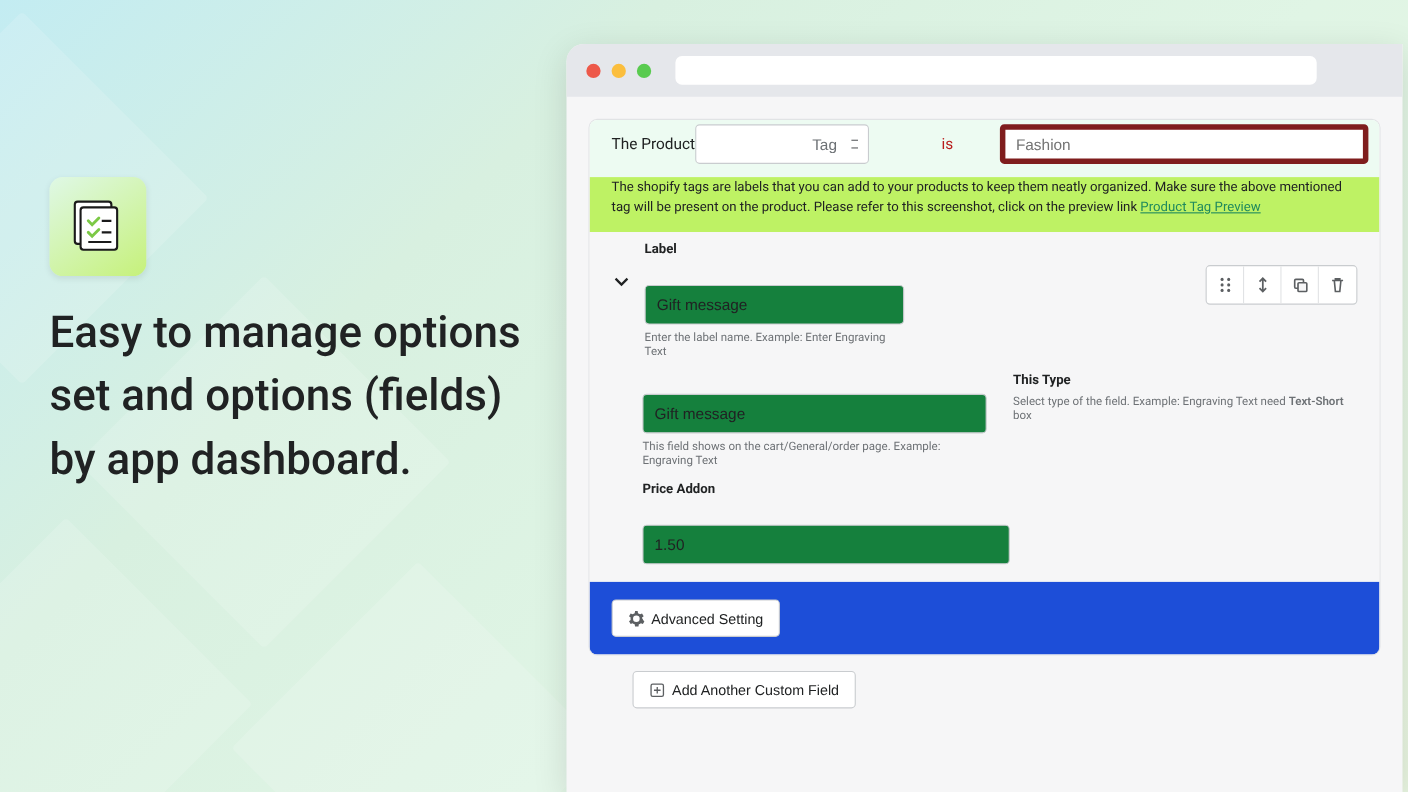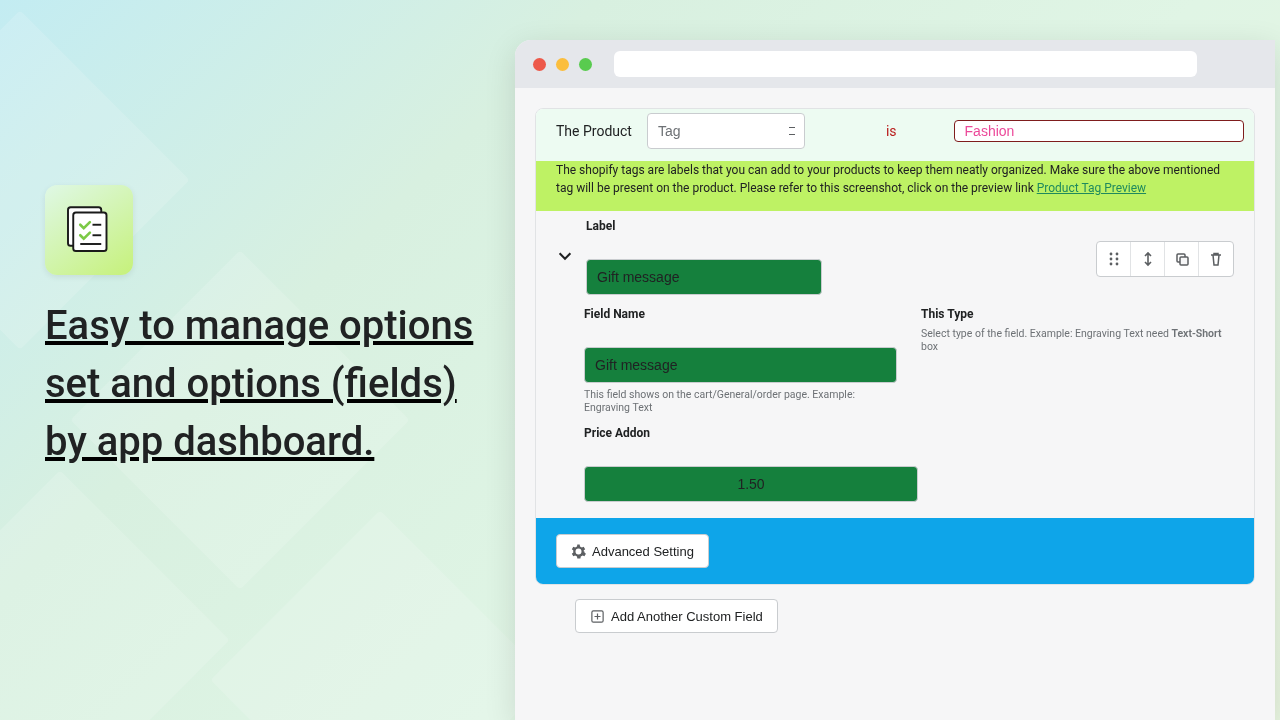--- a/index.html
+++ b/index.html
@@ -21,23 +21,22 @@
   position: absolute;
   width: 240px;
   height: 240px;
   transform: rotate(45deg);
   background: rgba(255,255,255,0.15);
   border-radius: 4px;
 }
 .promo {
   position: absolute;
   left: 45px;
-  top: 185px;
+  top: 161px;
   width: 450px;
-  text-decoration: underline;
 }
 .app-icon {
   width: 88px;
   height: 90px;
   border-radius: 12px;
   background: linear-gradient(145deg, #dff8e6, #c6f17a);
   box-shadow: 0 2px 6px rgba(0,0,0,0.08);
   display: flex;
   align-items: center;
   justify-content: center;
@@ -94,59 +93,60 @@
   padding: 16px 18px;
   font-size: 14px;
   color: #6d7175;
   outline: none;
 }
 .rule-row {
   background: #edfbf2;
   padding: 4px 10px 12px 20px;
   display: flex;
   align-items: center;
-  gap: 15px;
+  gap: 0;
 }
 .rule-label { font-size: 14px; color: #202223; }
 .select-wrap {
   position: relative;
   width: 158px;
 }
 .select-wrap select {
   width: 100%;
   height: 36px;
   padding: 0 28px 0 10px;
   border: 1px solid #c9cccf;
   border-radius: 4px;
   background: #fff;
   font-size: 14px;
   color: #6d7175;
   appearance: none;
+  text-align: right;
 }
 .select-wrap::after {
   content: "";
   position: absolute;
   right: 10px;
   top: 12px;
   width: 6px;
   height: 12px;
   background:
     linear-gradient(#5c5f62,#5c5f62) 0 2px / 6px 1px no-repeat,
     linear-gradient(#5c5f62,#5c5f62) 0 9px / 6px 1px no-repeat;
   pointer-events: none;
 }
 .is-label { flex: 0 0 auto; margin: 0 42px 0 66px; font-size: 14px; color: #b91c1c; }
 .tag-value {
   flex: 1;
-  height: 22px;
-  border: 1px solid #7f1d1d;
+  height: 36px;
+  border: 5px solid #7f1d1d;
   border-radius: 4px;
   padding: 0 10px;
   font-size: 14px;
-  color: #ec4899;
+  color: #737373;
 }
 .help-strip {
   background: #bef264;
   padding: 0 20px 14px;
   font-size: 12px;
   color: #202223;
   line-height: 1.5;
 }
 .help-strip a { color: #1f8a5d; text-decoration: underline; }
 .field-block { background: #f6f6f7; padding: 8px 20px 16px; }
@@ -201,22 +201,22 @@
   position: absolute;
   right: 10px;
   top: 10px;
   pointer-events: none;
   color: #5c5f62;
   font-size: 14px;
   line-height: 1;
 }
 .hint-bold { font-weight: 600; }
 .addon-row { padding: 10px 0 0 28px; }
-.addon-row .text-input { width: 334px; text-align: center; }
-.adv-wrap { background: #0ea5e9; padding: 16px 20px; }
+.addon-row .text-input { width: 334px; }
+.adv-wrap { background: #1d4ed8; padding: 16px 20px; }
 .btn {
   display: inline-flex;
   align-items: center;
   gap: 6px;
   height: 34px;
   padding: 0 14px;
   border: 1px solid #c9cccf;
   border-radius: 4px;
   background: #fff;
   font-size: 13px;
@@ -280,20 +280,21 @@
       <div class="field-block">
         <div class="label-row">
           <div class="collapse-btn">
             <svg width="18" height="18" viewBox="0 0 20 20">
                 <path d="M4 7 l6 6 l6 -6" fill="none" stroke="#202223" stroke-width="2.3"></path>
               </svg>
           </div>
           <div class="label-col">
             <div class="field-label">Label</div>
             <input class="text-input" value="Gift message" style="">
+            <div class="field-hint">Enter the label name. Example: Enter Engraving Text</div>
           </div>
           <div class="icon-group">
             <div class="icon-btn">
               <svg width="16" height="16" viewBox="0 0 16 16">
                   <circle cx="5" cy="3" r="1.4" fill="#5c5f62"></circle>
                   <circle cx="11" cy="3" r="1.4" fill="#5c5f62"></circle>
                   <circle cx="5" cy="8" r="1.4" fill="#5c5f62"></circle>
                   <circle cx="11" cy="8" r="1.4" fill="#5c5f62"></circle>
                   <circle cx="5" cy="13" r="1.4" fill="#5c5f62"></circle>
                   <circle cx="11" cy="13" r="1.4" fill="#5c5f62"></circle>
@@ -313,21 +314,20 @@
             <div class="icon-btn">
               <svg width="16" height="16" viewBox="0 0 16 16">
                   <path d="M3 4 h10 M6 4 V2.5 h4 V4 M5 4 l1 10 h4 l1 -10" fill="none" stroke="#5c5f62" stroke-width="1.5"></path>
                 </svg>
             </div>
           </div>
         </div>
 
         <div class="two-col">
           <div class="col">
-            <div class="field-label">Field Name</div>
             <input class="text-input" value="Gift message" style="">
             <div class="field-hint">This field shows on the cart/General/order page. Example: Engraving Text</div>
           </div>
           <div class="col">
             <div class="field-label">This Type</div>
             <div class="field-hint">
               <span>Select type of the field. Example: Engraving Text need </span><span class="hint-bold">Text-Short</span><span> box</span>
             </div>
           </div>
         </div>

